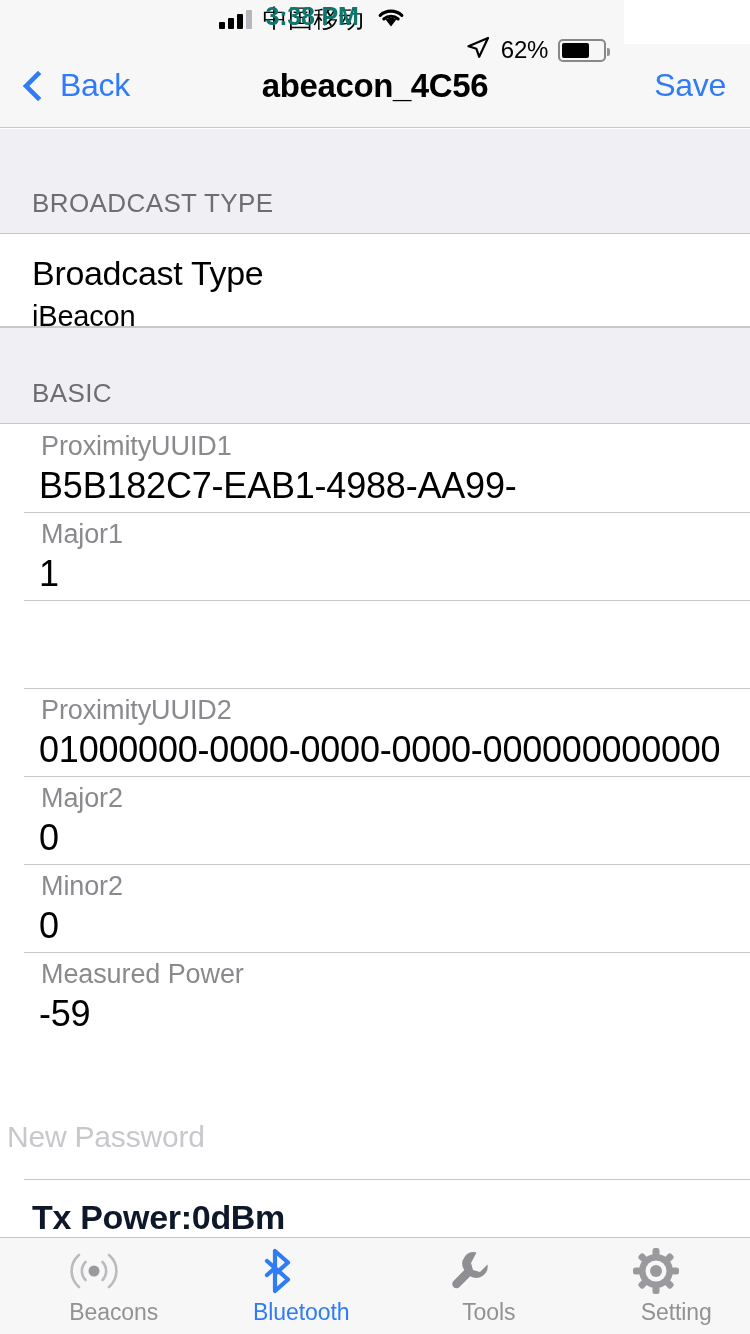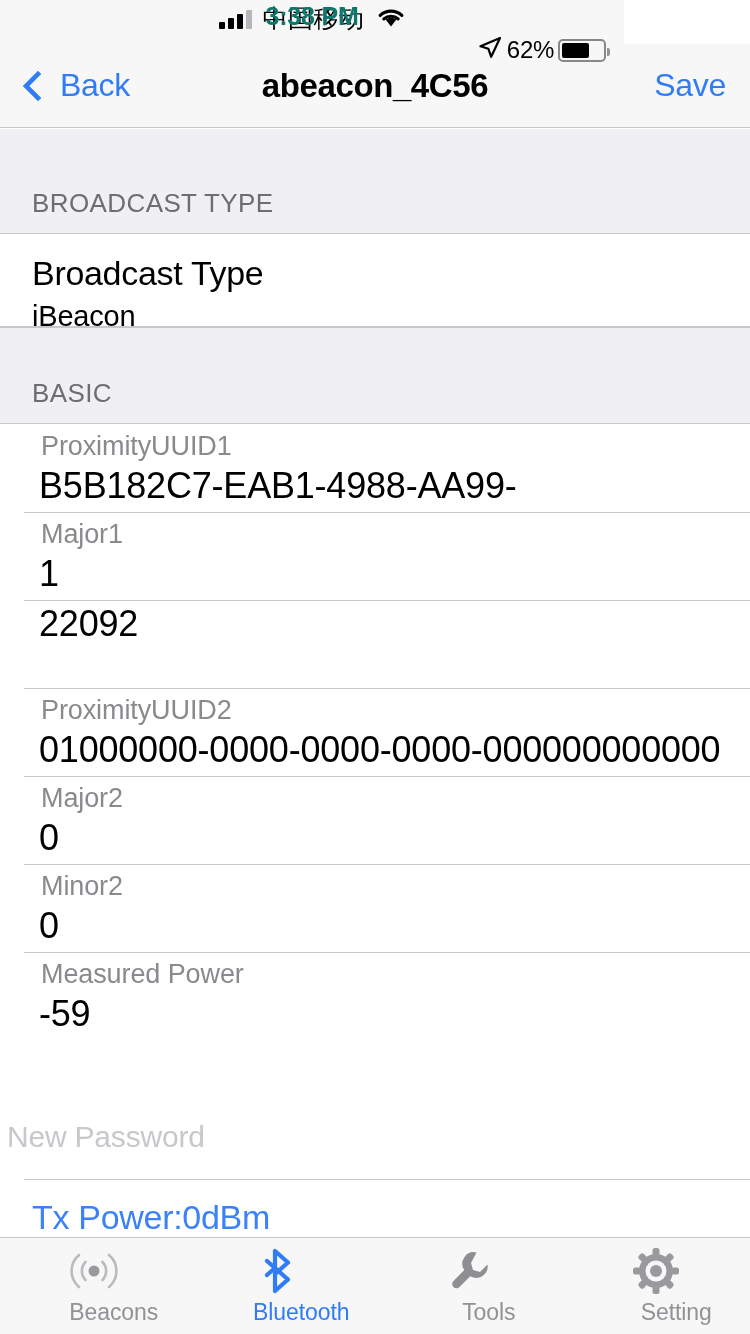--- a/index.html
+++ b/index.html
@@ -47,21 +47,21 @@
     text-align: center;
     font-size: 25px;
     font-weight: bold;
     color: #0f766e;
     letter-spacing: -0.2px;
   }
   .status-right {
     margin-left: auto;
     display: flex;
     align-items: center;
-    gap: 4px;
+    gap: 10px;
     z-index: 2;
   }
   .signal-bars {
     display: flex;
     align-items: flex-end;
     gap: 3px;
     height: 20px;
   }
   .signal-bars i {
     display: block;
@@ -280,22 +280,23 @@
   }
   .tx-cell::after {
     content: "";
     position: absolute;
     left: 24px; right: 0; bottom: 0;
     height: 1px;
     background: #C8C7CC;
   }
   .tx-label {
     font-size: 34px;
-    color: #3b82f6;
+    color: #0f172a;
     letter-spacing: -0.3px;
+    font-weight: bold;
   }
   .freq-cell {
     height: 70px;
     background: #fff;
     padding-left: 41px;
     padding-top: 8px;
     box-sizing: border-box;
   }
   .freq-label {
     font-size: 27px;
@@ -402,21 +403,20 @@
         <div class="field-label">ProximityUUID1</div>
         <div class="field-value">B5B182C7-EAB1-4988-AA99-B5C1517008D9</div>
       </div>
 
       <div class="cell field-cell">
         <div class="field-label">Major1</div>
         <div class="field-value">1</div>
       </div>
 
       <div class="cell field-cell">
-        <div class="field-value">22092</div>
       </div>
 
       <div class="cell field-cell">
         <div class="field-label">ProximityUUID2</div>
         <div class="field-value">01000000-0000-0000-0000-000000000000</div>
       </div>
 
       <div class="cell field-cell">
         <div class="field-label">Major2</div>
         <div class="field-value">0</div>

